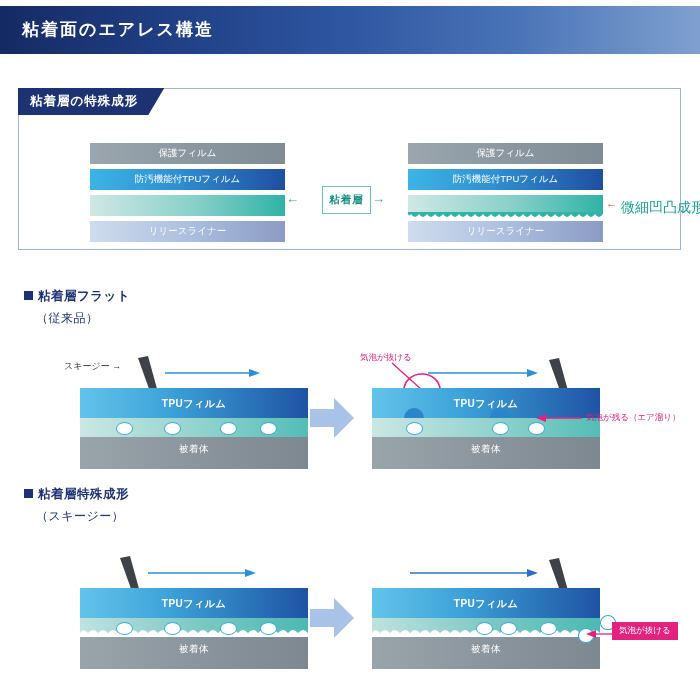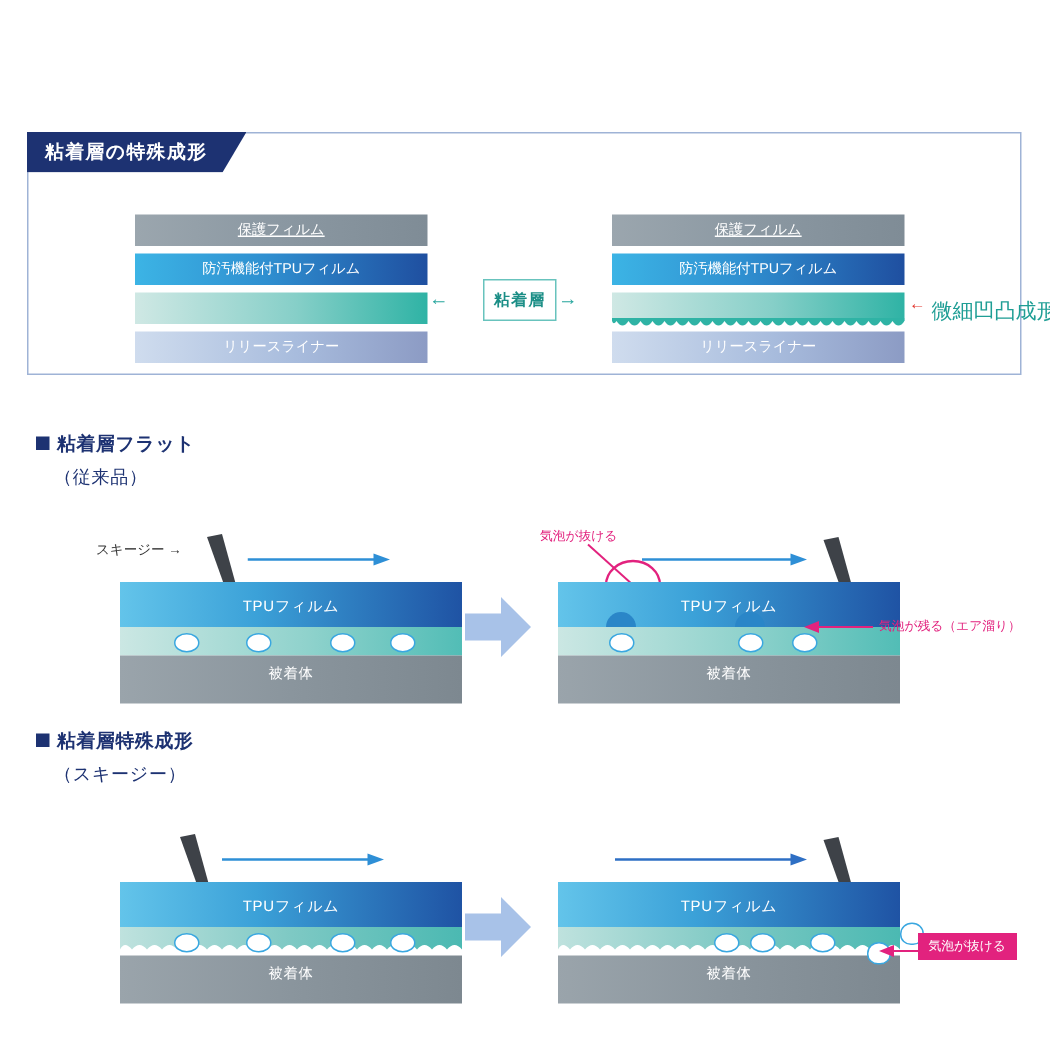--- a/index.html
+++ b/index.html
@@ -39,21 +39,21 @@
 
   
   .stack{position:absolute;width:195px;}
   .stack-left{left:90px;top:143px;}
   .stack-right{left:408px;top:143px;}
   .layer{
     position:relative;height:21px;margin-bottom:5px;
     display:flex;align-items:center;justify-content:center;
     font-size:9.5px;color:#ffffff;white-space:nowrap;
   }
-  .lay-protect{background:linear-gradient(90deg,#9ba6ae 0%,#8c99a3 45%,#7f8c96 100%);text-decoration:underline;}
+  .lay-protect{background:linear-gradient(90deg,#9ba6ae 0%,#8c99a3 45%,#7f8c96 100%);}
   .lay-tpu{background:linear-gradient(90deg,#3cb4e5 0%,#2f8fd0 45%,#1f4fa0 100%);text-align:center;}
   .lay-adh{background:linear-gradient(90deg,#cfe8e4 0%,#86cfc8 55%,#2fb3a5 100%);}
   .lay-liner{background:linear-gradient(90deg,#cfdcee 0%,#a8bcdd 55%,#8c9bc4 100%);}
   .lay-adh-wave{height:19px;margin-bottom:0;}
   .wave-svg{position:absolute;left:0;bottom:-8px;width:195px;height:10px;display:block;}
   .liner-gap{height:7px;}
 
   
   .center-box{
     position:absolute;left:322px;top:186px;width:47px;height:26px;
@@ -82,21 +82,21 @@
   .p1r{left:372px;top:388px;}
   .p2l{left:80px;top:588px;}
   .p2r{left:372px;top:588px;}
 
   .d-tpu{
     position:relative;height:30px;
     background:linear-gradient(90deg,#63c4ea 0%,#3ba1d8 40%,#1f53a4 100%);
   }
   .d-tpu-label{
     position:absolute;left:0;right:0;top:9px;text-align:center;
-    font-size:10px;color:#fff;letter-spacing:.5px;
+    font-size:10px;color:#fff;letter-spacing:.5px;font-weight:bold;
   }
   .d-adh{
     position:relative;height:19px;
     background:linear-gradient(90deg,#bfe2de 0%,#7ec9c4 50%,#4bb9b2 100%);
   }
   .d-adh-flat{background:linear-gradient(90deg,#cbe7e3 0%,#8fd2cc 55%,#52bdb6 100%);}
   .d-base{
     position:relative;height:32px;
     background:linear-gradient(90deg,#9aa4ab 0%,#8a959d 50%,#7d8890 100%);
   }
@@ -134,20 +134,23 @@
   .esc-bub{
     position:absolute;width:14px;height:13px;border:1.4px solid #3aa7e0;
     background:#fff;border-radius:55% 55% 50% 50%;
   }
 </style>
 </head>
 <body>
 
 <div class="page">
 
+  <div class="header">
+    <div class="header-title">粘着面のエアレス構造</div>
+  </div>
 
   <div class="card"></div>
   <div class="card-tab">
     <span class="card-tab-label">粘着層の特殊成形</span>
   </div>
 
   <div class="stack stack-left">
     <div class="layer lay-protect">
       <span>保護フィルム</span>
     </div>

